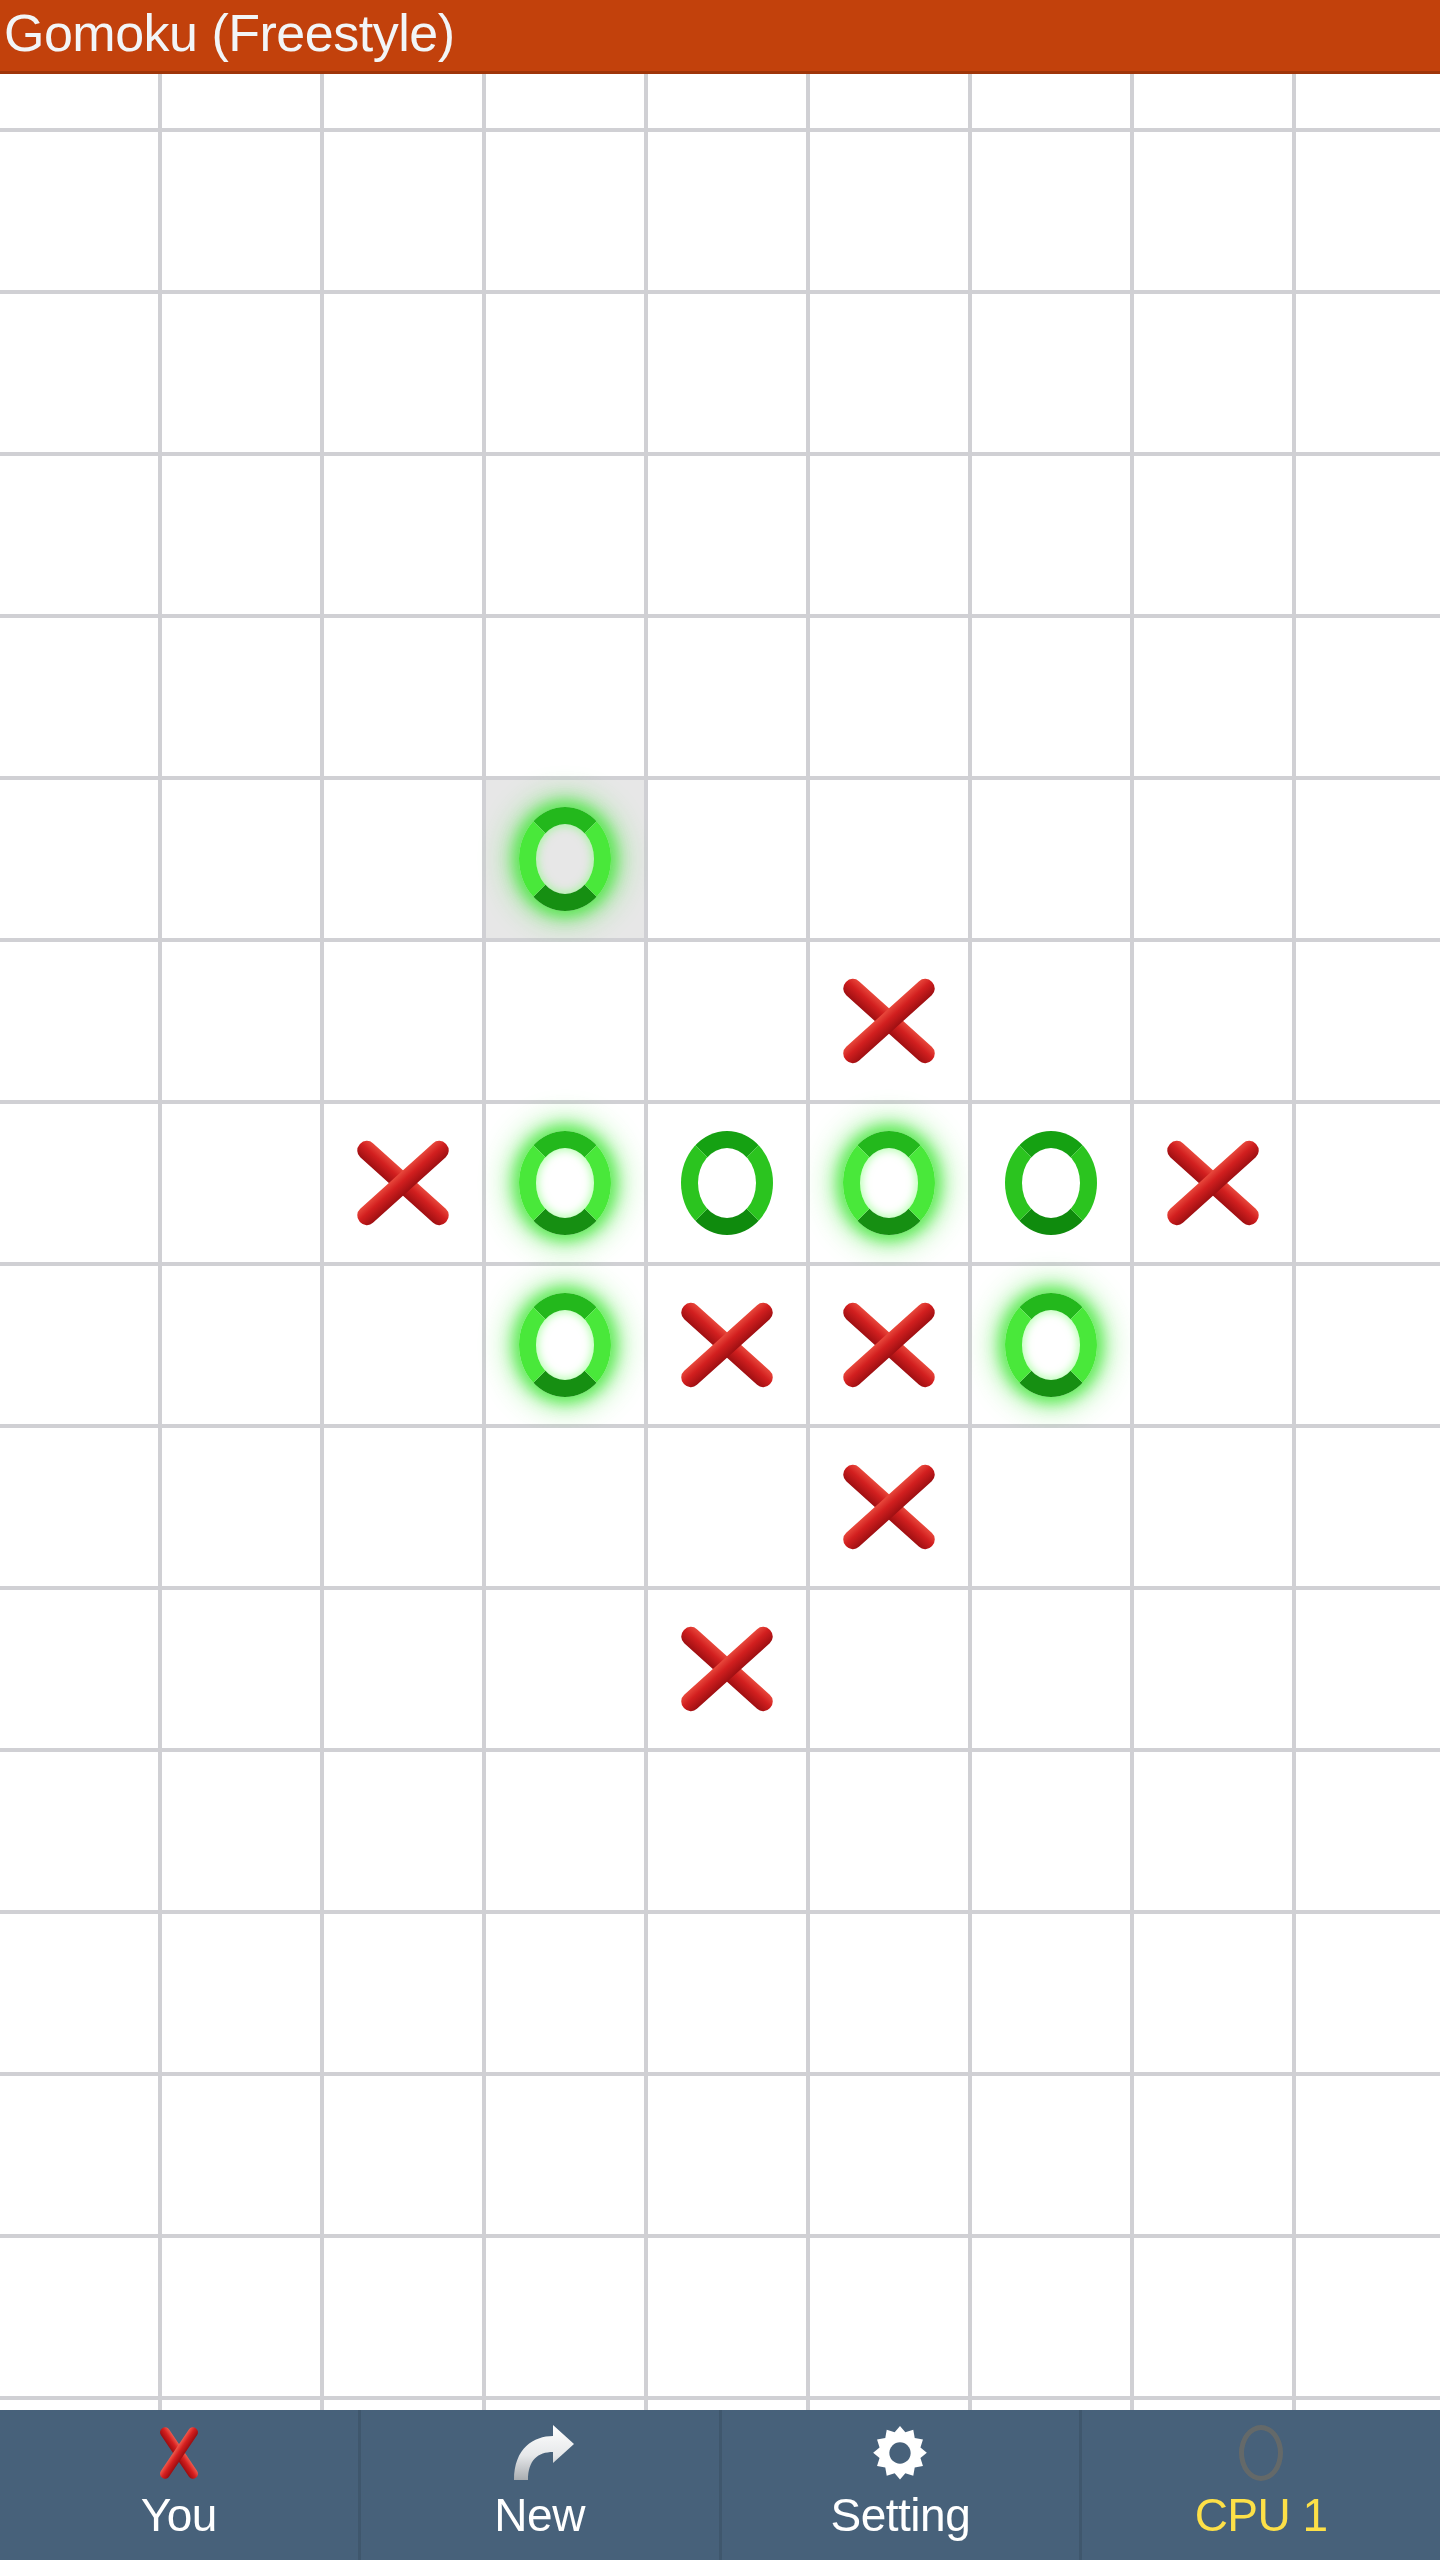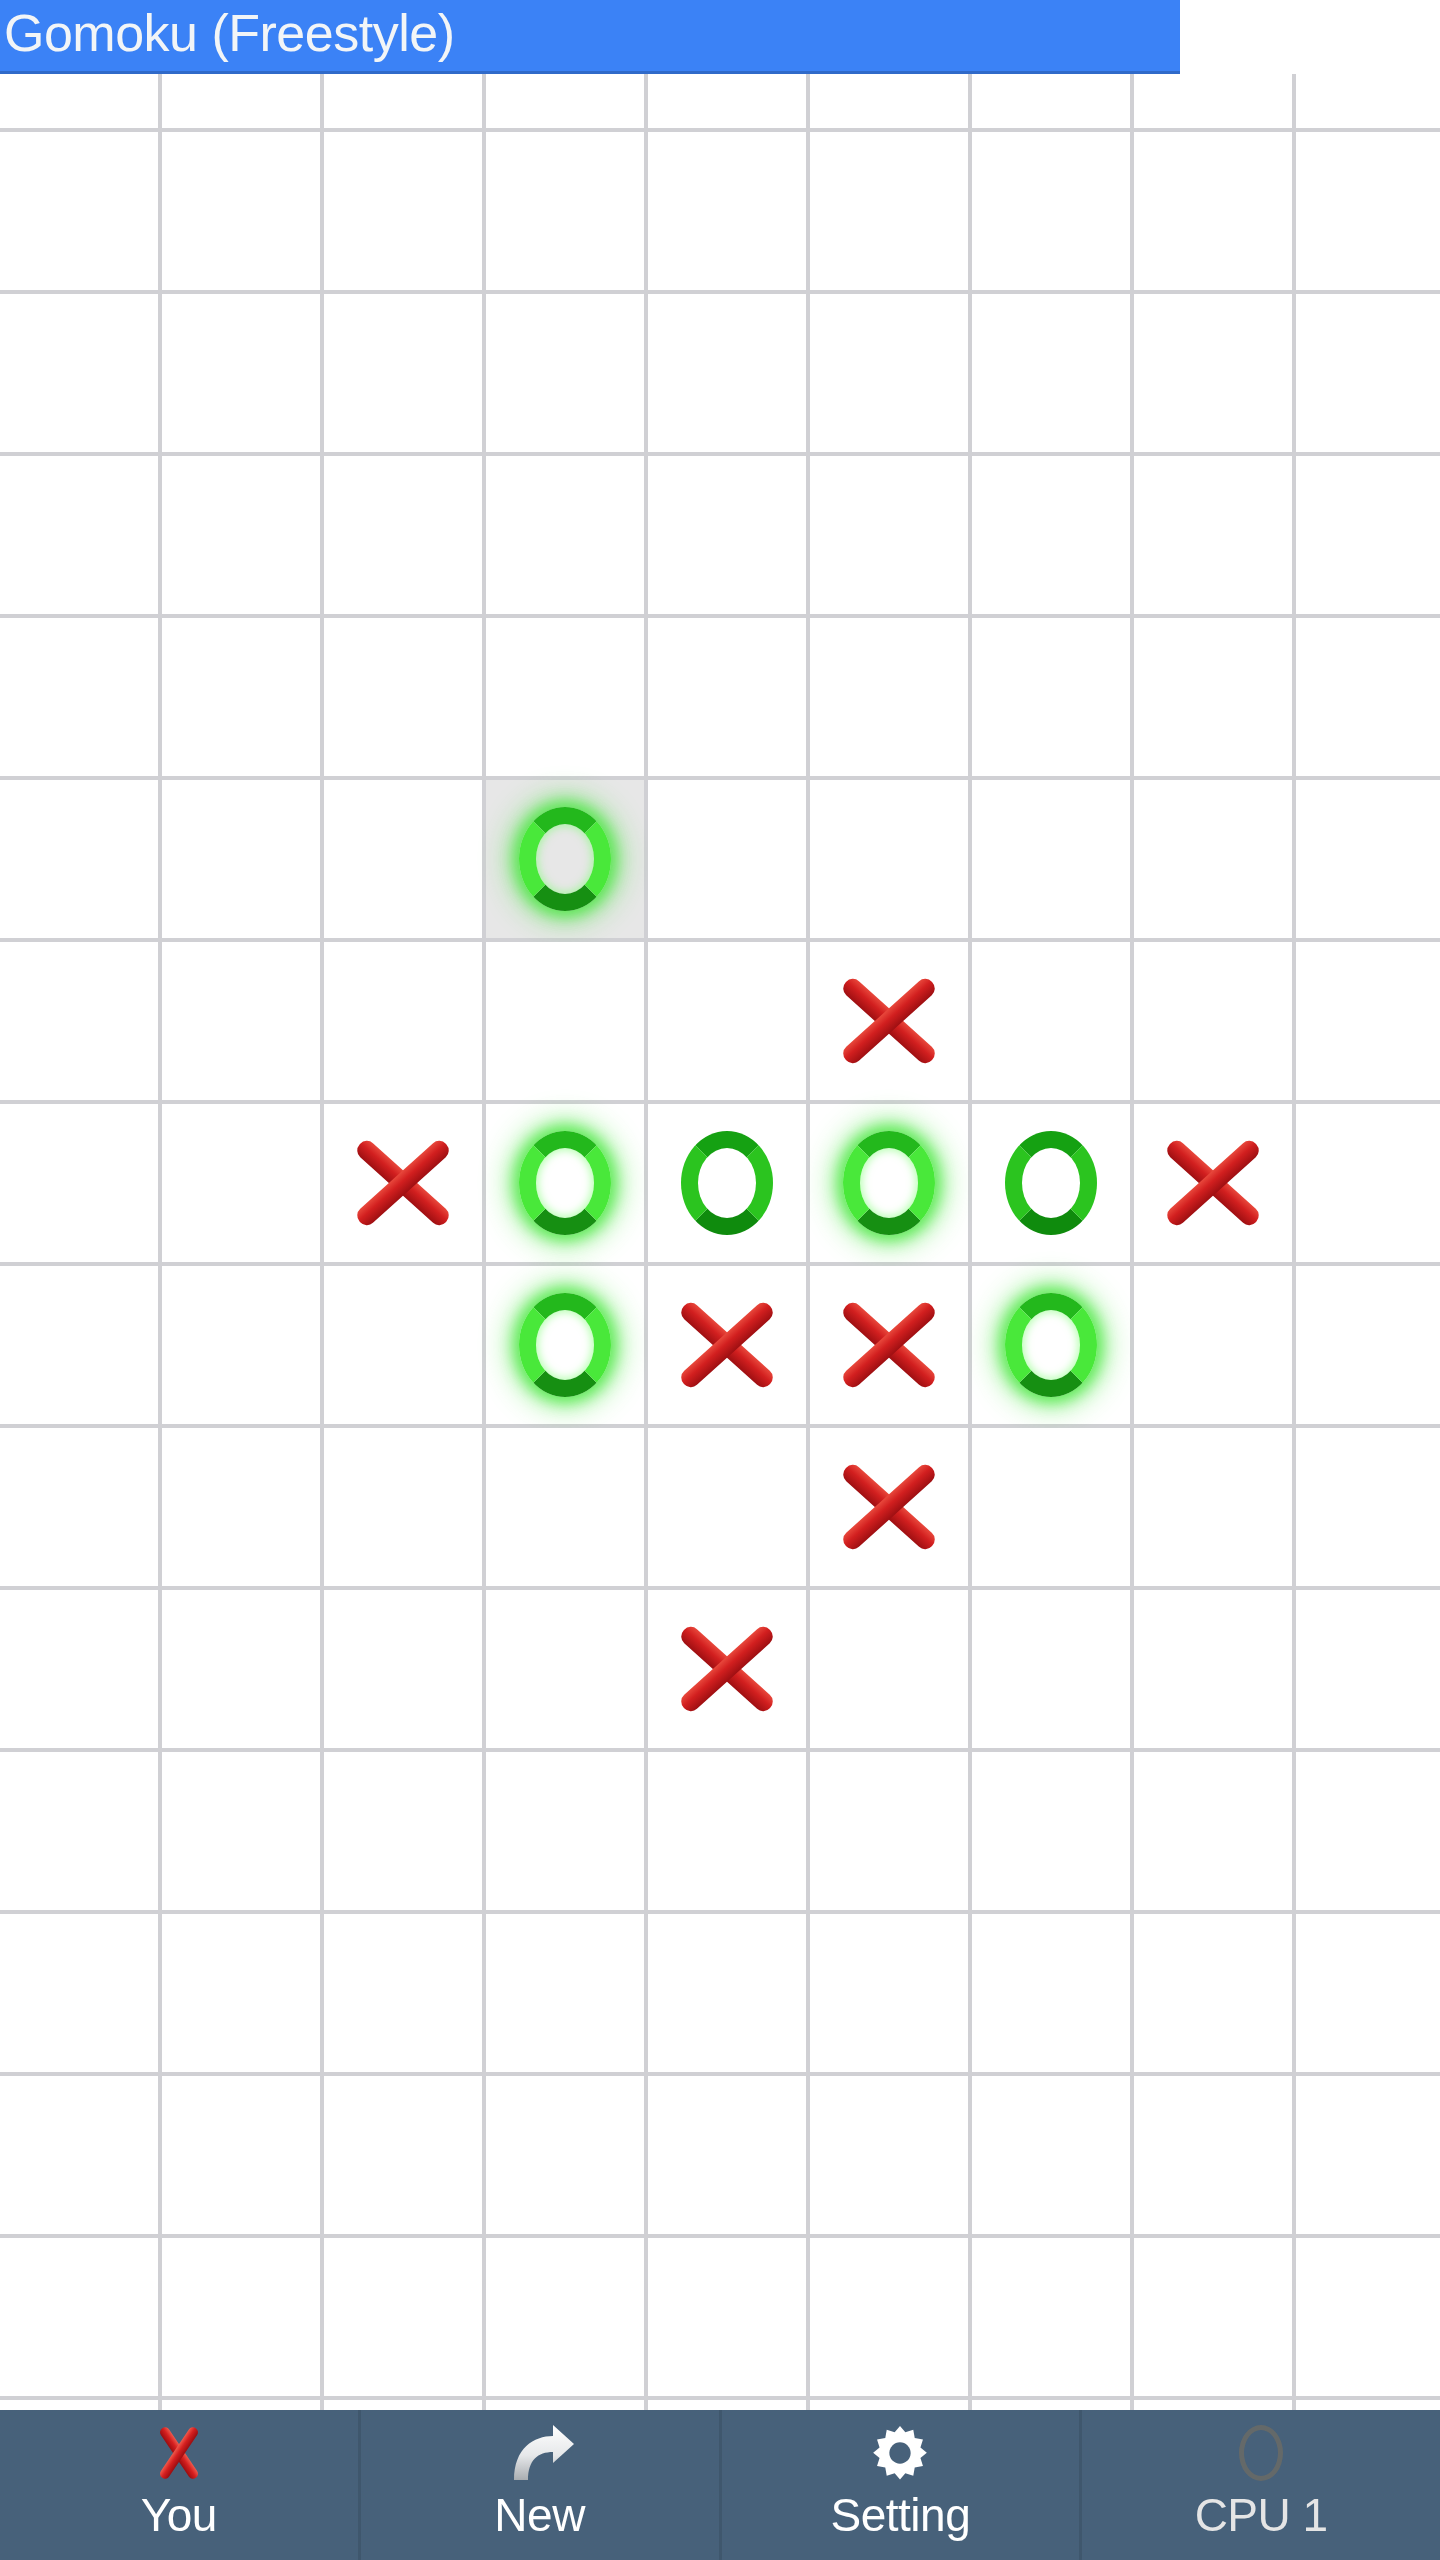--- a/index.html
+++ b/index.html
@@ -16,23 +16,23 @@
     position: relative;
     width: 1440px;
     height: 2560px;
     overflow: hidden;
   }
 
   
   #title-bar {
     position: absolute;
     left: 0; top: 0;
-    width: 1180px;
+    width: 1440px;
     height: 74px;
-    background: #3b82f6;
+    background: #c2410c;
     box-sizing: border-box;
     overflow: hidden;
   }
   #title-bar::after {
     content: "";
     position: absolute;
     left: 0; bottom: 0;
     width: 100%;
     height: 3px;
     background: rgba(0,0,0,0.18);
@@ -157,21 +157,21 @@
     flex: 0 0 auto;
   }
   .tool-label {
     margin-top: 4px;
     font-size: 46px;
     line-height: 54px;
     color: #ffffff;
     white-space: nowrap;
     letter-spacing: -0.5px;
   }
-  .tool-btn.disabled .tool-label { color: #e5e5e5; }
+  .tool-btn.disabled .tool-label { color: #fde047; }
 
   
   .icon-redo svg, .icon-undo svg, .icon-gear svg { display: block; }
 
   
   .icon-x .xbar {
     position: absolute;
     left: 50%; top: 50%;
     width: 60px;
     height: 10px;

